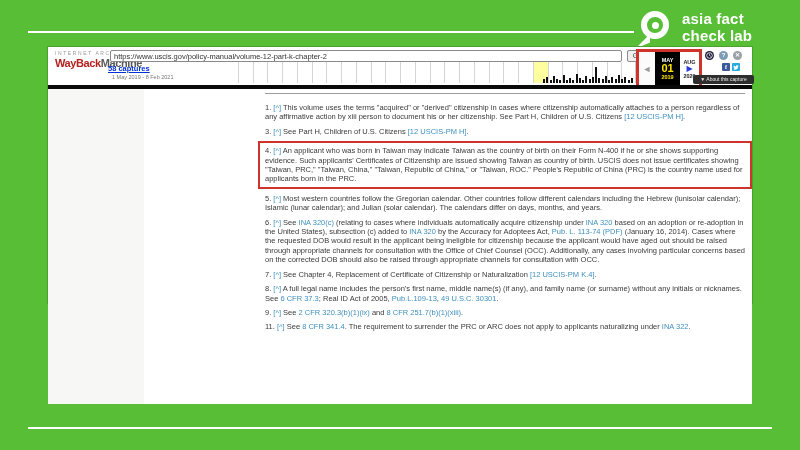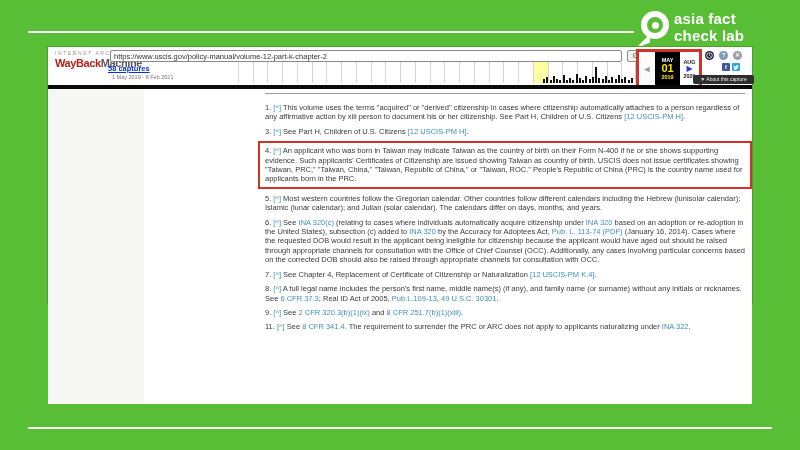--- a/index.html
+++ b/index.html
@@ -3,21 +3,21 @@
 <meta charset="utf-8">
 <style>
   * { margin:0; padding:0; box-sizing:border-box; }
   html,body { width:800px; height:450px; overflow:hidden; }
   body { font-family:"Liberation Sans", sans-serif; background:var(--green,#57BE35); position:relative; }
 
   
   .top-line { position:absolute; left:28px; top:31px; width:606px; height:2px; background:#fff; }
   .bottom-line { position:absolute; left:28px; top:427px; width:744px; height:2px; background:#fff; }
 
-  .brand { position:absolute; left:636px; top:5px; width:160px; height:44px; display:flex; align-items:center; }
+  .brand { position:absolute; left:636px; top:5px; width:160px; height:44px; display:flex; align-items:center; gap:8px; }
   .brand-icon { position:relative; width:38px; height:38px; flex:0 0 38px; }
   .brand-icon .ring { position:absolute; left:5px; top:3px; width:28px; height:28px; border:6px solid #fff; border-radius:50%; }
   .brand-icon .dot { position:absolute; left:16px; top:14px; width:7px; height:7px; background:#fff; border-radius:50%; }
   .brand-icon .tail { position:absolute; left:2px; top:26px; width:12px; height:12px; background:#fff; clip-path:polygon(0 100%, 100% 0, 100% 70%, 30% 100%); }
   .brand-text { color:#fff; font-weight:bold; font-size:15px; line-height:17px; letter-spacing:0.2px; }
 
   
   .shot { position:absolute; left:48px; top:47px; width:704px; height:256px; background:#fff; box-shadow:0 0 0 1px rgba(0,0,0,0.15); }
 
   

